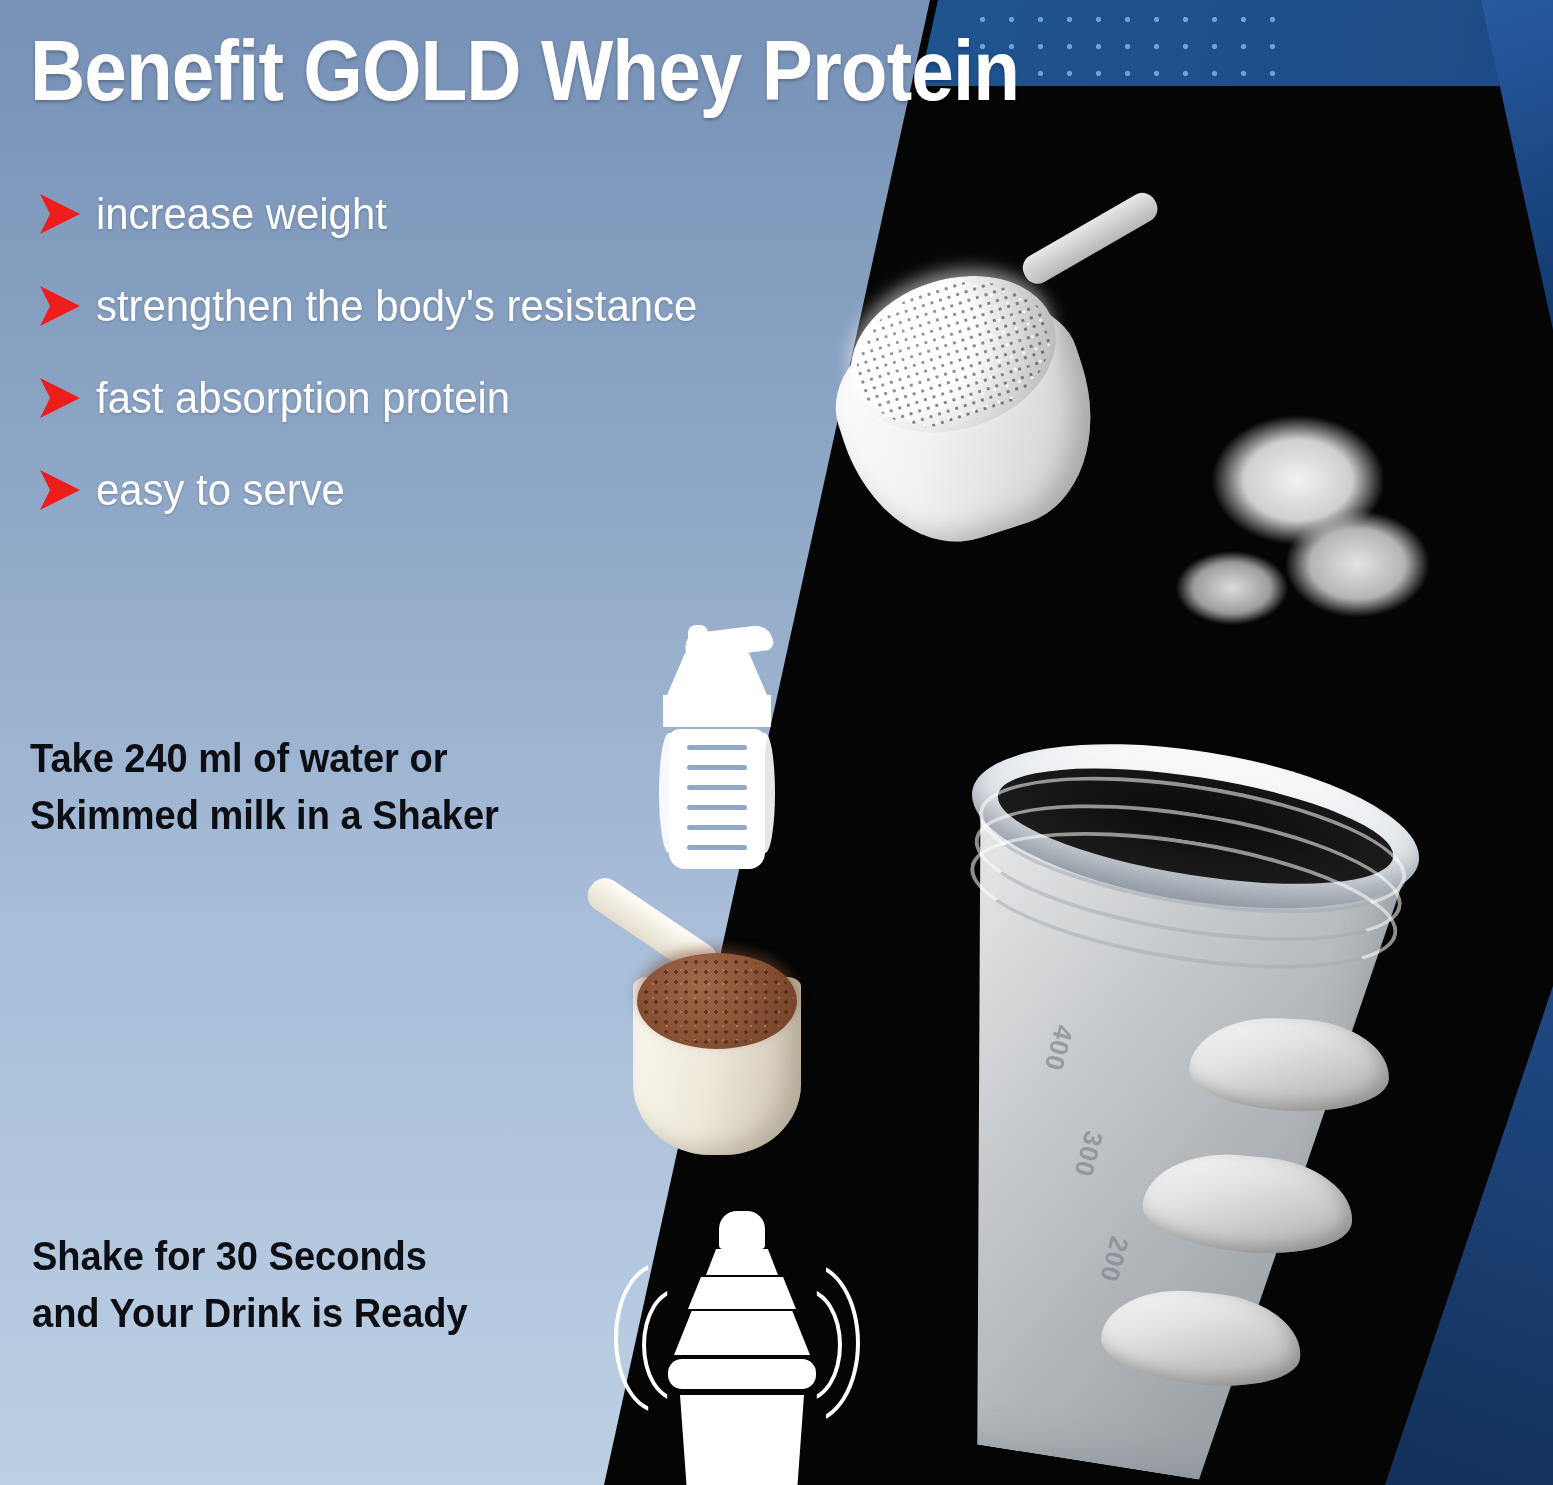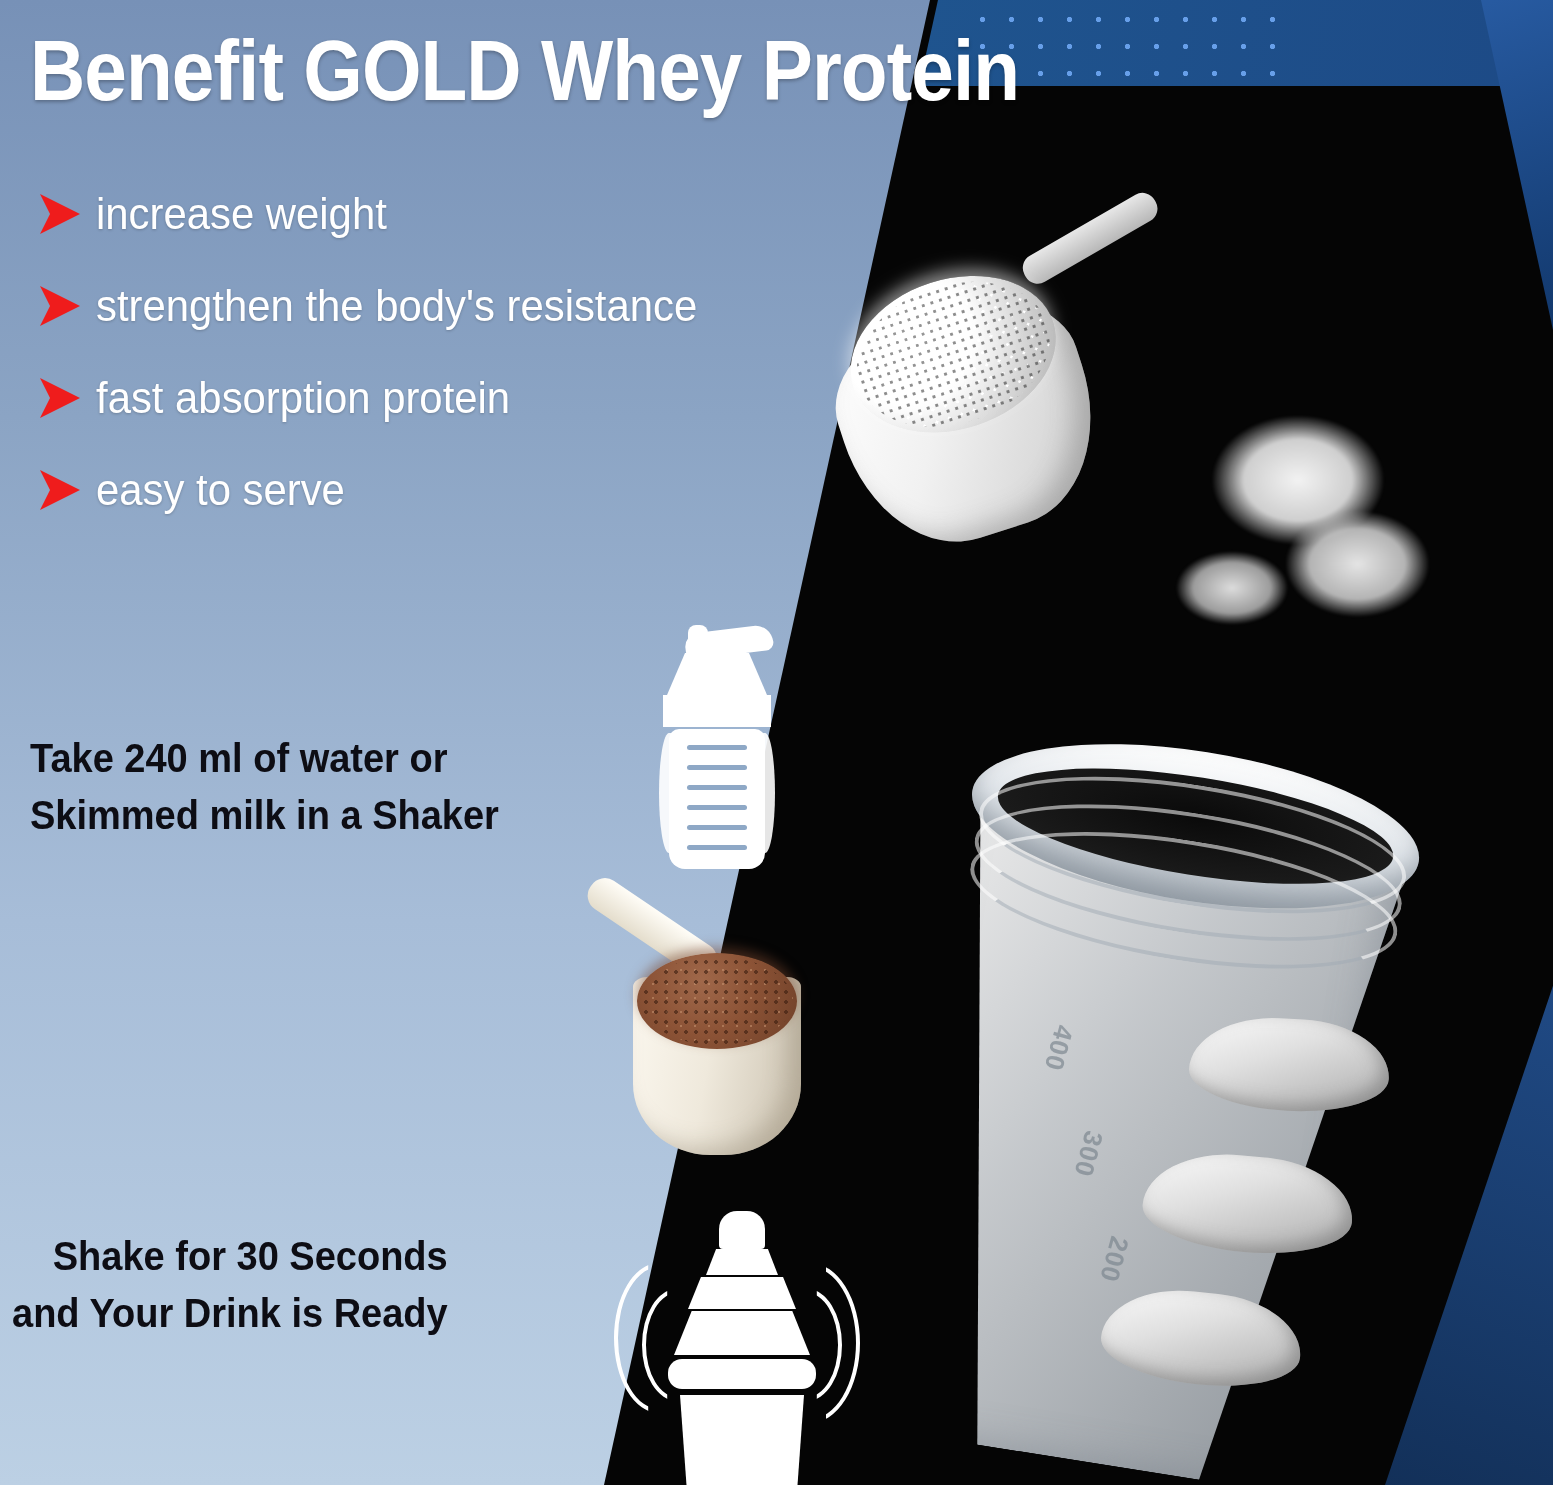--- a/index.html
+++ b/index.html
@@ -172,21 +172,21 @@
   .step-text {
     font-size:40px; font-weight:bold; color:#0d0d14; line-height:1.42;
     font-family:"Liberation Sans Narrow","Liberation Sans", sans-serif;
     transform:scaleX(.95); transform-origin:left center;
     white-space:nowrap;
   }
   .step-text .line { display:block; }
 
   #step-1 { left:30px; top:700px;margin-top:30px; }
   #step-2 { left:44px; top:970px; }
-  #step-3 { left:12px; top:1228px;text-align:right; }
+  #step-3 { left:32px; top:1228px; }
 
   
   .icon-shaker-bottle { position:absolute; left:655px; top:625px; width:125px; height:245px; }
   .icon-scoop-photo  { position:absolute; left:585px; top:865px; width:225px; height:295px; }
   .icon-cocktail-shaker { position:absolute; left:620px; top:1205px; width:245px; height:250px; }
 
   
   .sb-lidtab { position:absolute; left:33px; top:0px; width:20px; height:40px; border-radius:8px; background:#fff; }
   .sb-spout  { position:absolute; left:30px; top:4px; width:88px; height:26px; border-radius:14px 18px 8px 8px; background:#fff; transform:rotate(-7deg); }
   .sb-cap    { position:absolute; left:12px; top:28px; width:100px; height:42px; clip-path:polygon(18% 0,82% 0,100% 100%,0% 100%); background:#fff; }

